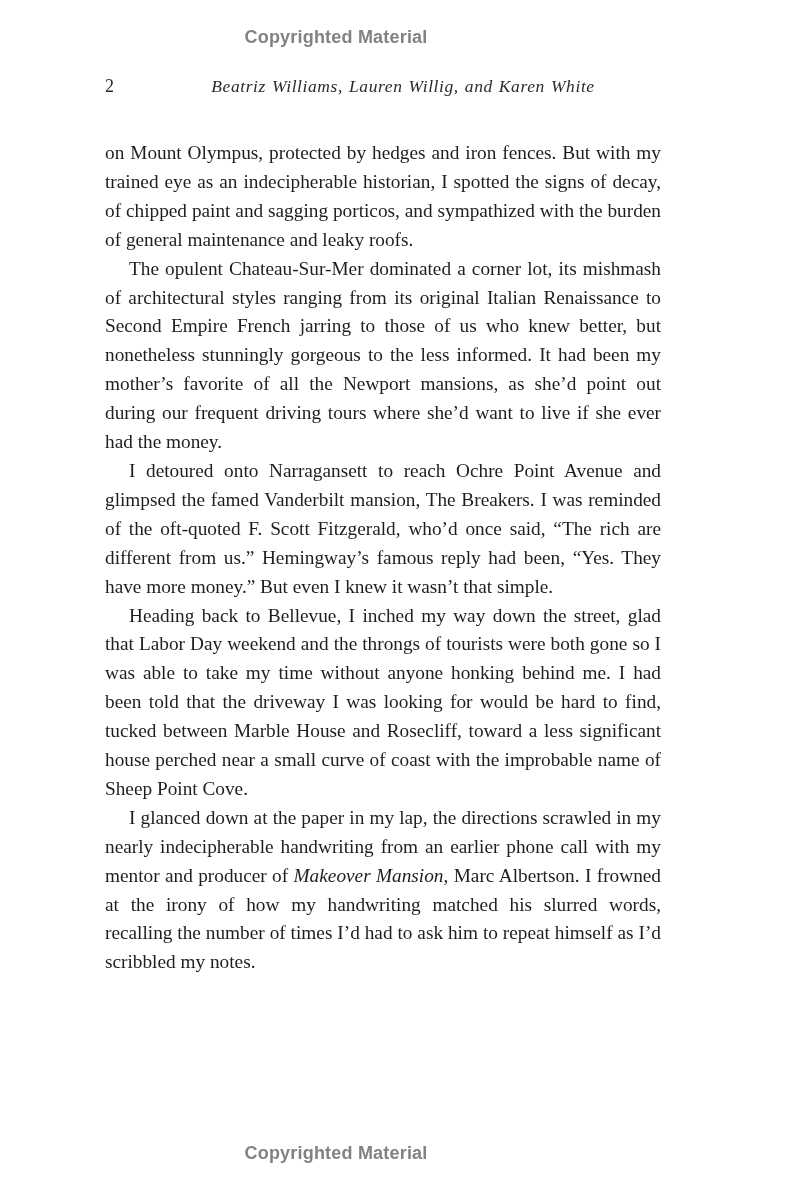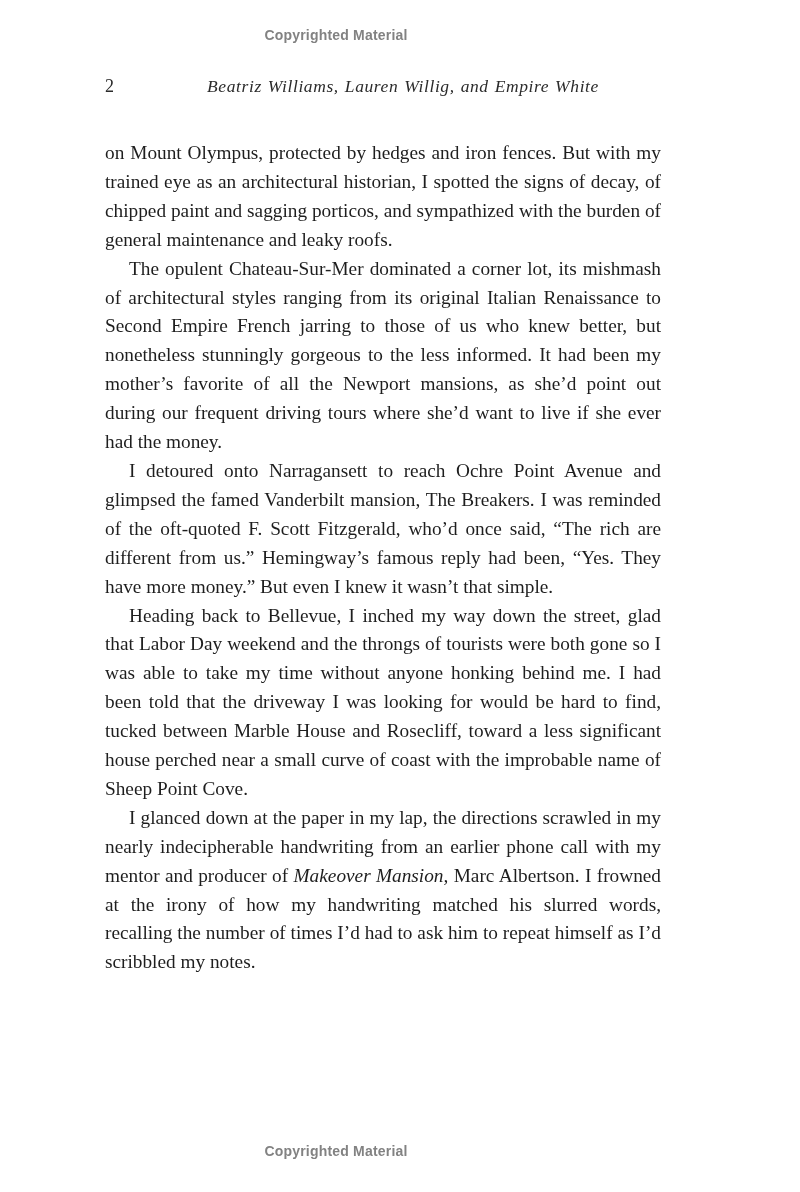--- a/index.html
+++ b/index.html
@@ -15,21 +15,21 @@
     overflow: hidden;
     font-family: "Liberation Serif", serif;
   }
   .watermark {
     position: absolute;
     left: 0;
     width: 672px;
     text-align: center;
     font-family: "Liberation Sans", sans-serif;
     font-weight: 700;
-    font-size: 14px;
+    font-size: 18px;
     letter-spacing: 0.2px;
     color: #828282;
   }
   .watermark.top { top: 27px; }
   .watermark.bottom { top: 1143px; }
   .running-header {
     position: absolute;
     top: 76px;
     left: 105px;
     width: 556px;
@@ -77,26 +77,26 @@
 </style>
 </head>
 <body>
 
 <div class="page">
 
   <div class="watermark top">Copyrighted Material</div>
 
   <div class="running-header">
     <span class="page-number">2</span>
-    <span class="running-title">Beatriz Williams, Lauren Willig, and Empire White</span>
+    <span class="running-title">Beatriz Williams, Lauren Willig, and Karen White</span>
   </div>
 
   <div class="body-text">
     <p>
-      <span>on Mount Olympus, protected by hedges and iron fences. But with my trained eye as an architectural historian, I spotted the signs of decay, of chipped paint and sagging porticos, and sympathized with the burden of general maintenance and leaky roofs.</span>
+      <span>on Mount Olympus, protected by hedges and iron fences. But with my trained eye as an indecipherable historian, I spotted the signs of decay, of chipped paint and sagging porticos, and sympathized with the burden of general maintenance and leaky roofs.</span>
     </p>
     <p class="indent">
       <span>The opulent Chateau-Sur-Mer dominated a corner lot, its mishmash of architectural styles ranging from its original Italian Renaissance to Second Empire French jarring to those of us who knew better, but nonetheless stunningly gorgeous to the less informed. It had been my mother’s favorite of all the Newport mansions, as she’d point out during our frequent driving tours where she’d want to live if she ever had the money.</span>
     </p>
     <p class="indent">
       <span>I detoured onto Narragansett to reach Ochre Point Avenue and glimpsed the famed Vanderbilt mansion, The Breakers. I was reminded of the oft-quoted F. Scott Fitzgerald, who’d once said, “The rich are different from us.” Hemingway’s famous reply had been, “Yes. They have more money.” But even I knew it wasn’t that simple.</span>
     </p>
     <p class="indent">
       <span>Heading back to Bellevue, I inched my way down the street, glad that Labor Day weekend and the throngs of tourists were both gone so I was able to take my time without anyone honking behind me. I had been told that the driveway I was looking for would be hard to find, tucked between Marble House and Rosecliff, toward a less significant house perched near a small curve of coast with the improbable name of Sheep Point Cove.</span>
     </p>

